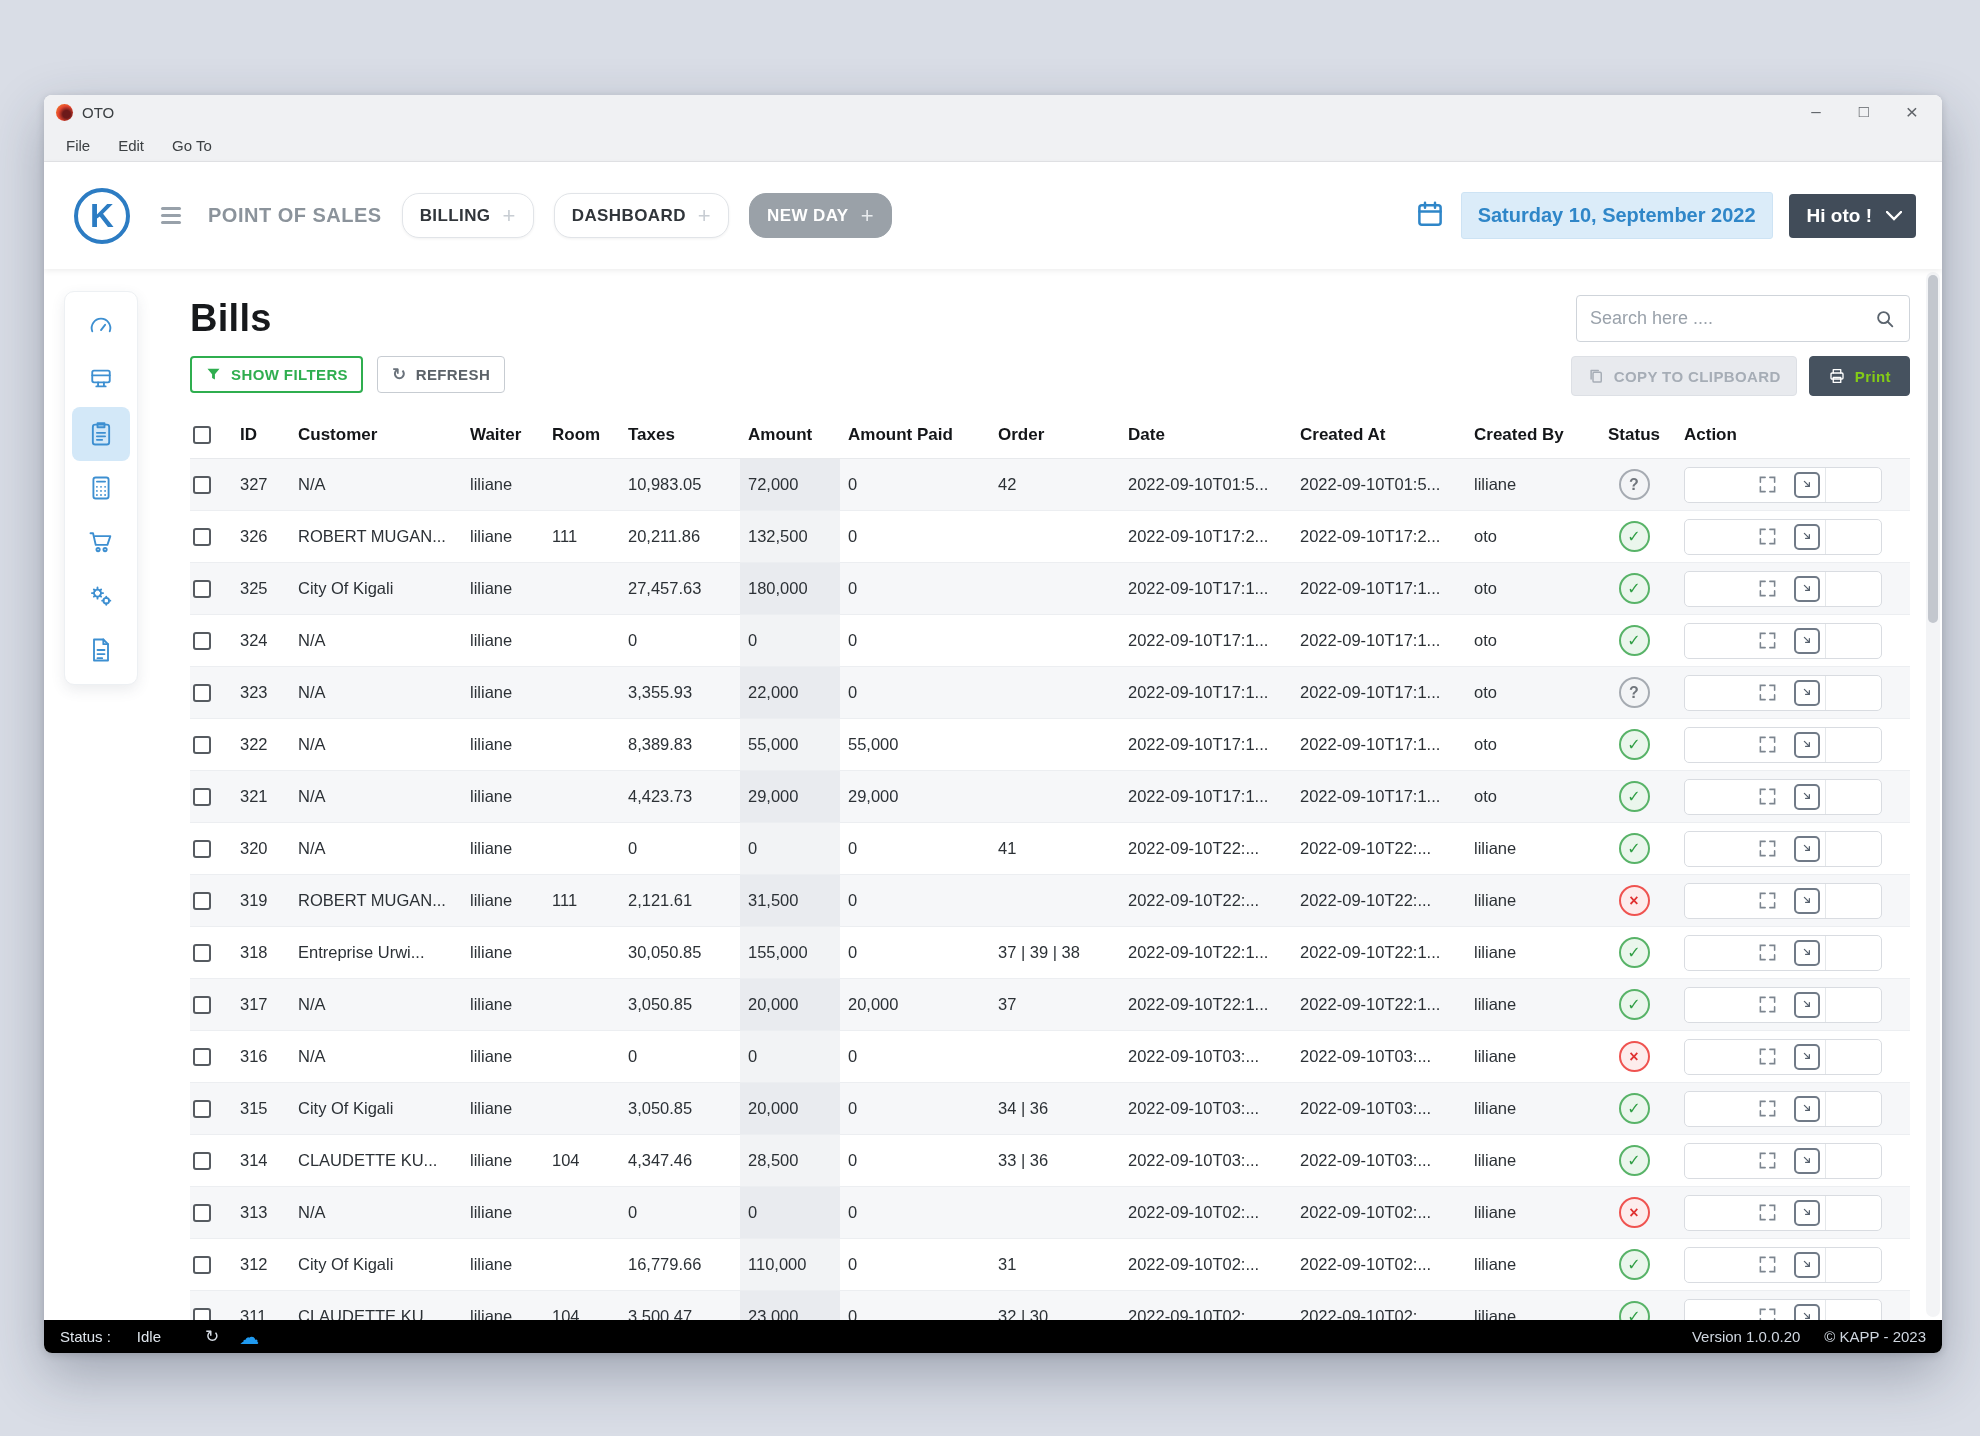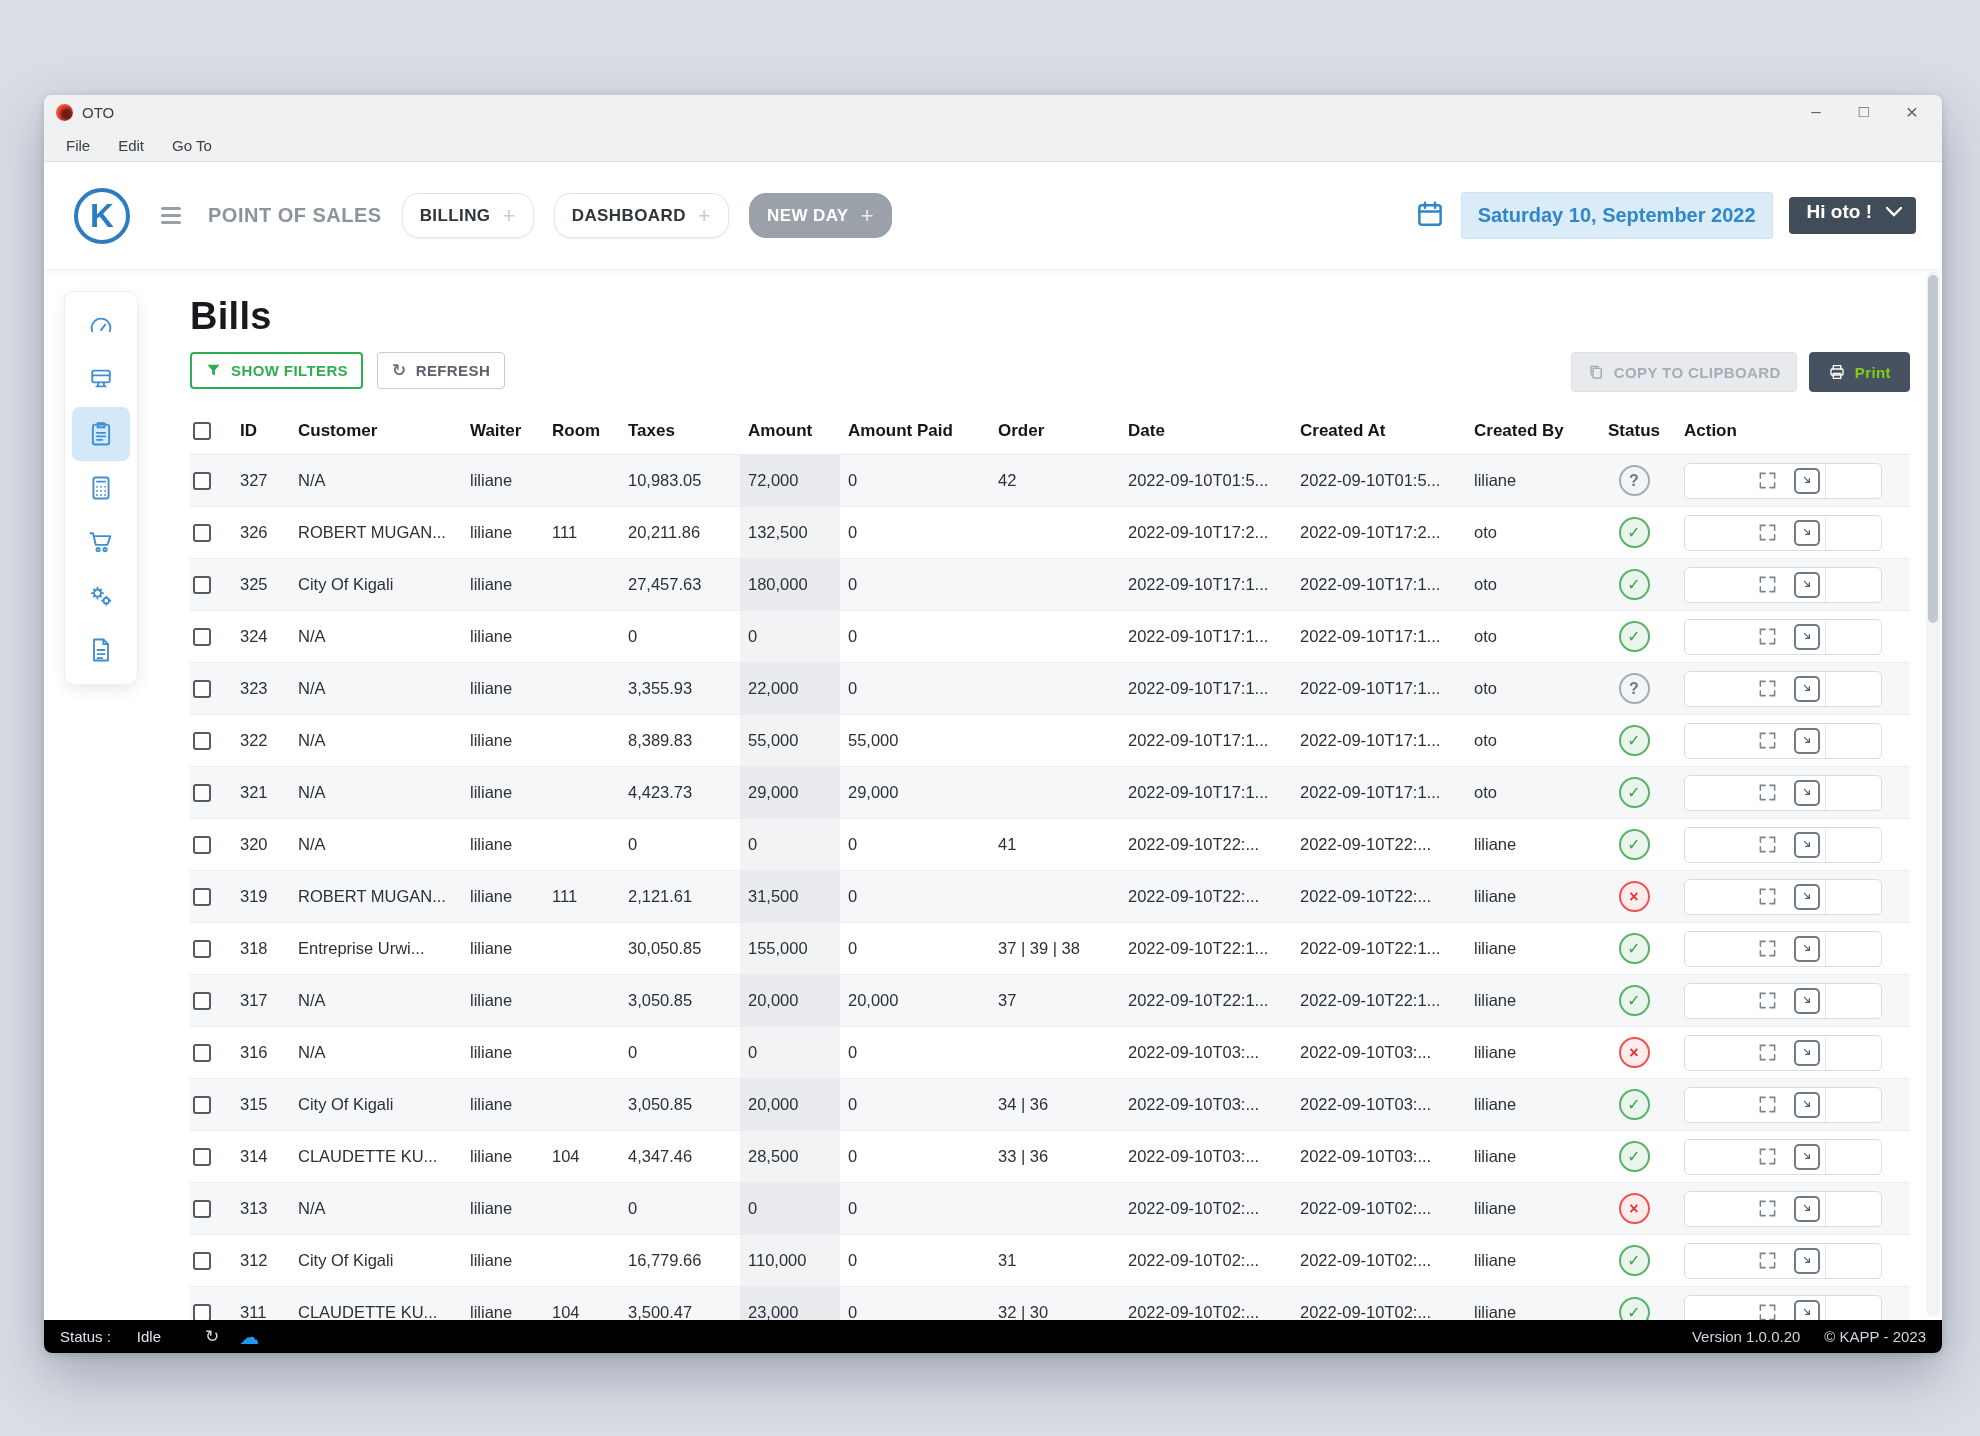--- a/index.html
+++ b/index.html
@@ -29,21 +29,21 @@
   .hamburger span{width:20px;height:3px;border-radius:2px;background:#98a1aa}
   .pos-title{margin-left:22px;font-size:20px;font-weight:bold;color:#8b939b;letter-spacing:.5px}
   .nav-btn{margin-left:20px;height:45px;padding:0 17px;background:#fff;border:1px solid #e1e4e8;border-radius:17px;
     box-shadow:0 1px 3px rgba(0,0,0,.06);display:flex;align-items:center;gap:12px;font-size:17px;font-weight:bold;color:#30353a;letter-spacing:.4px}
   .nav-btn .plus{color:#c8cdd3;font-size:22px;font-weight:normal}
   .nav-btn.dark{background:#9aa1a8;border-color:#9aa1a8;color:#fff;box-shadow:none}
   .nav-btn.dark .plus{color:#e8ebee}
   .hdr-right{margin-left:auto;display:flex;align-items:center;gap:16px}
   .cal-icon svg{width:30px;height:30px;stroke:#2f86c8;fill:none;stroke-width:2;stroke-linecap:round}
   .date-chip{background:#dbecf9;border:1px solid #cde3f4;color:#2f86c8;font-weight:bold;font-size:20px;padding:11px 16px;border-radius:3px}
-  .user-btn{background:#414c59;color:#fff;font-weight:bold;font-size:19px;padding:4px 14px 11px 18px;border-radius:4px;display:flex;align-items:center;gap:14px}
+  .user-btn{background:#414c59;color:#fff;font-weight:bold;font-size:19px;padding:11px 14px 11px 18px;border-radius:4px;display:flex;align-items:center;gap:14px}
 
   
   .body{flex:1;display:flex;position:relative;overflow:hidden;background:#fff}
   .sidebar{flex:0 0 112px;position:relative}
   .side-card{position:absolute;left:20px;top:22px;width:74px;background:#fff;border:1px solid #edf0f3;border-radius:10px;
     box-shadow:0 5px 14px rgba(60,70,90,.10);padding:7px 0;display:flex;flex-direction:column;align-items:center}
   .side-item{width:58px;height:54px;border-radius:8px;display:flex;align-items:center;justify-content:center}
   .side-item.active{background:#d3e8f8}
   .side-item svg{width:28px;height:28px;stroke:#3d8fd1;fill:none;stroke-width:1.6;stroke-linecap:round;stroke-linejoin:round}
 
@@ -228,20 +228,27 @@
               <path d="M9 12h6M9 15.5h6M9 19h4"></path>
             </svg>
         </div>
       </div>
     </div>
 
     <div class="content">
 
       <div class="row1">
         <div class="page-title">Bills</div>
+        <div class="searchbox">
+          <input type="text" placeholder="Search here ...." style="">
+          <svg viewBox="0 0 24 24">
+              <circle cx="10.5" cy="10.5" r="6"></circle>
+              <path d="M15 15l5 5"></path>
+            </svg>
+        </div>
       </div>
 
       <div class="row2">
         <button class="btn btn-filters">
           <svg viewBox="0 0 24 24">
               <path d="M3.5 4h17l-6.5 7.5V19l-4-2v-5.5z" fill="#2fae4f" stroke="none"></path>
             </svg>
           <span>SHOW FILTERS</span>
         </button>
         <button class="btn btn-refresh">

